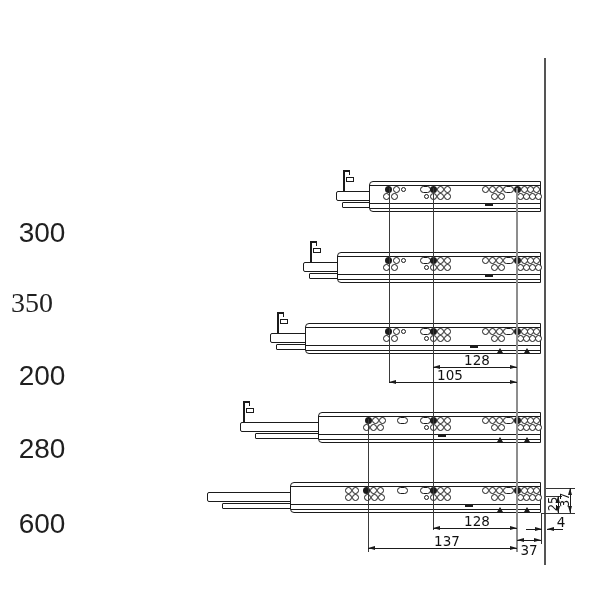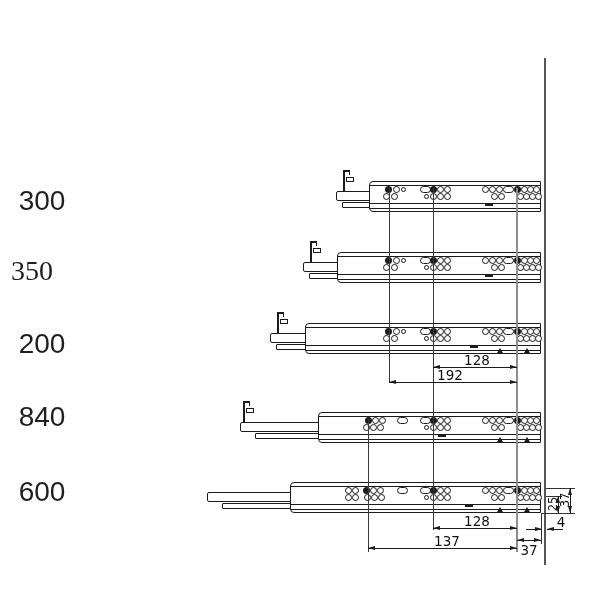--- a/index.html
+++ b/index.html
@@ -19,20 +19,21 @@
     font-weight: bold;
     color: #1b1b1b;
     letter-spacing: 0.2px;
   }
   .len-label {
     position: absolute;
     width: 64px;
     text-align: center;
     font-size: 28px;
     color: #1f1f1f;
+    margin-top: 32px;
   }
   .dim-text {
     position: absolute;
     font-family: "DejaVu Sans", sans-serif;
     font-size: 13.5px;
     color: #111;
     white-space: nowrap;
     transform: translateX(-50%);
   }
   .dim-text-v {
@@ -164,21 +165,21 @@
       <div style="position: absolute; left: 497.5px; top: 335px; width: 7px; height: 7px; border: 1.3px solid rgb(27, 27, 27); border-radius: 50%; background: rgb(255, 255, 255);"></div>
       <div style="position: absolute; left: 502.5px; top: 327.5px; width: 11px; height: 7px; border: 1.3px solid rgb(27, 27, 27); border-radius: 3.5px; background: rgb(255, 255, 255);"></div>
       <div style="position: absolute; left: 513.5px; top: 327.5px; width: 7px; height: 7px; border-radius: 50%; background: rgb(27, 27, 27);"></div>
       <div style="position: absolute; left: 520.5px; top: 327.5px; width: 7px; height: 7px; border: 1.3px solid rgb(27, 27, 27); border-radius: 50%; background: rgb(255, 255, 255);"></div>
       <div style="position: absolute; left: 526.5px; top: 327.5px; width: 7px; height: 7px; border: 1.3px solid rgb(27, 27, 27); border-radius: 50%; background: rgb(255, 255, 255);"></div>
       <div style="position: absolute; left: 532.5px; top: 327.5px; width: 7px; height: 7px; border: 1.3px solid rgb(27, 27, 27); border-radius: 50%; background: rgb(255, 255, 255);"></div>
       <div style="position: absolute; left: 516.5px; top: 335px; width: 7px; height: 7px; border: 1.3px solid rgb(27, 27, 27); border-radius: 50%; background: rgb(255, 255, 255);"></div>
       <div style="position: absolute; left: 522.5px; top: 335px; width: 7px; height: 7px; border: 1.3px solid rgb(27, 27, 27); border-radius: 50%; background: rgb(255, 255, 255);"></div>
       <div style="position: absolute; left: 528.5px; top: 335px; width: 7px; height: 7px; border: 1.3px solid rgb(27, 27, 27); border-radius: 50%; background: rgb(255, 255, 255);"></div>
       <div style="position: absolute; left: 534.5px; top: 335px; width: 7px; height: 7px; border: 1.3px solid rgb(27, 27, 27); border-radius: 50%; background: rgb(255, 255, 255);"></div>
-      <div class="len-label" style="position: absolute; left: 10px; top: 401px;">840</div>
+      <div class="len-label" style="position: absolute; left: 10px; top: 401px;">280</div>
       <div style="position: absolute; left: 240px; top: 422px; width: 82px; height: 10px; border: 1.5px solid rgb(27, 27, 27); border-radius: 2px 0px 0px 2px; background: rgb(255, 255, 255);"></div>
       <div style="position: absolute; left: 255px; top: 433px; width: 67px; height: 6px; border: 1px solid rgb(27, 27, 27); border-radius: 1px 0px 0px 1px; background: rgb(255, 255, 255);"></div>
       <div style="position: absolute; left: 243px; top: 401px; width: 1.5px; height: 21px; background: rgb(27, 27, 27);"></div>
       <div style="position: absolute; left: 243px; top: 401px; width: 7px; height: 1.5px; background: rgb(27, 27, 27);"></div>
       <div style="position: absolute; left: 248.5px; top: 401px; width: 1.5px; height: 5px; background: rgb(27, 27, 27);"></div>
       <div style="position: absolute; left: 245.5px; top: 408px; width: 8px; height: 5px; border: 1.2px solid rgb(27, 27, 27); background: rgb(255, 255, 255);"></div>
       <div style="position: absolute; left: 318px; top: 412px; width: 223px; height: 31px; border: 1.5px solid rgb(27, 27, 27); border-radius: 4px 0px 0px 4px; background: rgb(255, 255, 255);">
         <div style="position: absolute; left: 0px; right: 0px; top: 2.5px; height: 1.3px; background: rgb(27, 27, 27);"></div>
         <div style="position: absolute; left: 0px; right: 0px; top: 21px; height: 1px; background: rgb(27, 27, 27);"></div>
         <div style="position: absolute; left: 0px; right: 0px; top: 25.5px; height: 1px; background: rgb(27, 27, 27);"></div>
@@ -268,21 +269,21 @@
       <div style="position: absolute; left: 546px; top: 495.5px; width: 16px; height: 1px; background: rgb(51, 51, 51);"></div>
       <div style="position: absolute; left: 541px; top: 512.5px; width: 34px; height: 1px; background: rgb(51, 51, 51);"></div>
       <div style="position: absolute; left: 541px; top: 514px; width: 1px; height: 30px; background: rgb(51, 51, 51);"></div>
       <div style="position: absolute; left: 433px; top: 366.5px; width: 84px; height: 1px; background: rgb(27, 27, 27);"></div>
       <div style="position: absolute; left: 433px; top: 364.8px; width: 0px; height: 0px; border-top: 2.2px solid transparent; border-bottom: 2.2px solid transparent; border-right: 7px solid rgb(27, 27, 27);"></div>
       <div style="position: absolute; left: 510px; top: 364.8px; width: 0px; height: 0px; border-top: 2.2px solid transparent; border-bottom: 2.2px solid transparent; border-left: 7px solid rgb(27, 27, 27);"></div>
       <div class="dim-text" style="position: absolute; left: 477px; top: 352px;">128</div>
       <div style="position: absolute; left: 389px; top: 381.5px; width: 128px; height: 1px; background: rgb(27, 27, 27);"></div>
       <div style="position: absolute; left: 389px; top: 379.8px; width: 0px; height: 0px; border-top: 2.2px solid transparent; border-bottom: 2.2px solid transparent; border-right: 7px solid rgb(27, 27, 27);"></div>
       <div style="position: absolute; left: 510px; top: 379.8px; width: 0px; height: 0px; border-top: 2.2px solid transparent; border-bottom: 2.2px solid transparent; border-left: 7px solid rgb(27, 27, 27);"></div>
-      <div class="dim-text" style="position: absolute; left: 450px; top: 367px;">192</div>
+      <div class="dim-text" style="position: absolute; left: 450px; top: 367px;">105</div>
       <div style="position: absolute; left: 433px; top: 527.5px; width: 84px; height: 1px; background: rgb(27, 27, 27);"></div>
       <div style="position: absolute; left: 433px; top: 525.8px; width: 0px; height: 0px; border-top: 2.2px solid transparent; border-bottom: 2.2px solid transparent; border-right: 7px solid rgb(27, 27, 27);"></div>
       <div style="position: absolute; left: 510px; top: 525.8px; width: 0px; height: 0px; border-top: 2.2px solid transparent; border-bottom: 2.2px solid transparent; border-left: 7px solid rgb(27, 27, 27);"></div>
       <div class="dim-text" style="position: absolute; left: 477px; top: 513px;">128</div>
       <div style="position: absolute; left: 368px; top: 547.5px; width: 149px; height: 1px; background: rgb(27, 27, 27);"></div>
       <div style="position: absolute; left: 368px; top: 545.8px; width: 0px; height: 0px; border-top: 2.2px solid transparent; border-bottom: 2.2px solid transparent; border-right: 7px solid rgb(27, 27, 27);"></div>
       <div style="position: absolute; left: 510px; top: 545.8px; width: 0px; height: 0px; border-top: 2.2px solid transparent; border-bottom: 2.2px solid transparent; border-left: 7px solid rgb(27, 27, 27);"></div>
       <div class="dim-text" style="position: absolute; left: 447px; top: 533px;">137</div>
       <div style="position: absolute; left: 517px; top: 539.5px; width: 24px; height: 1px; background: rgb(27, 27, 27);"></div>
       <div style="position: absolute; left: 517px; top: 537.8px; width: 0px; height: 0px; border-top: 2.2px solid transparent; border-bottom: 2.2px solid transparent; border-right: 7px solid rgb(27, 27, 27);"></div>

